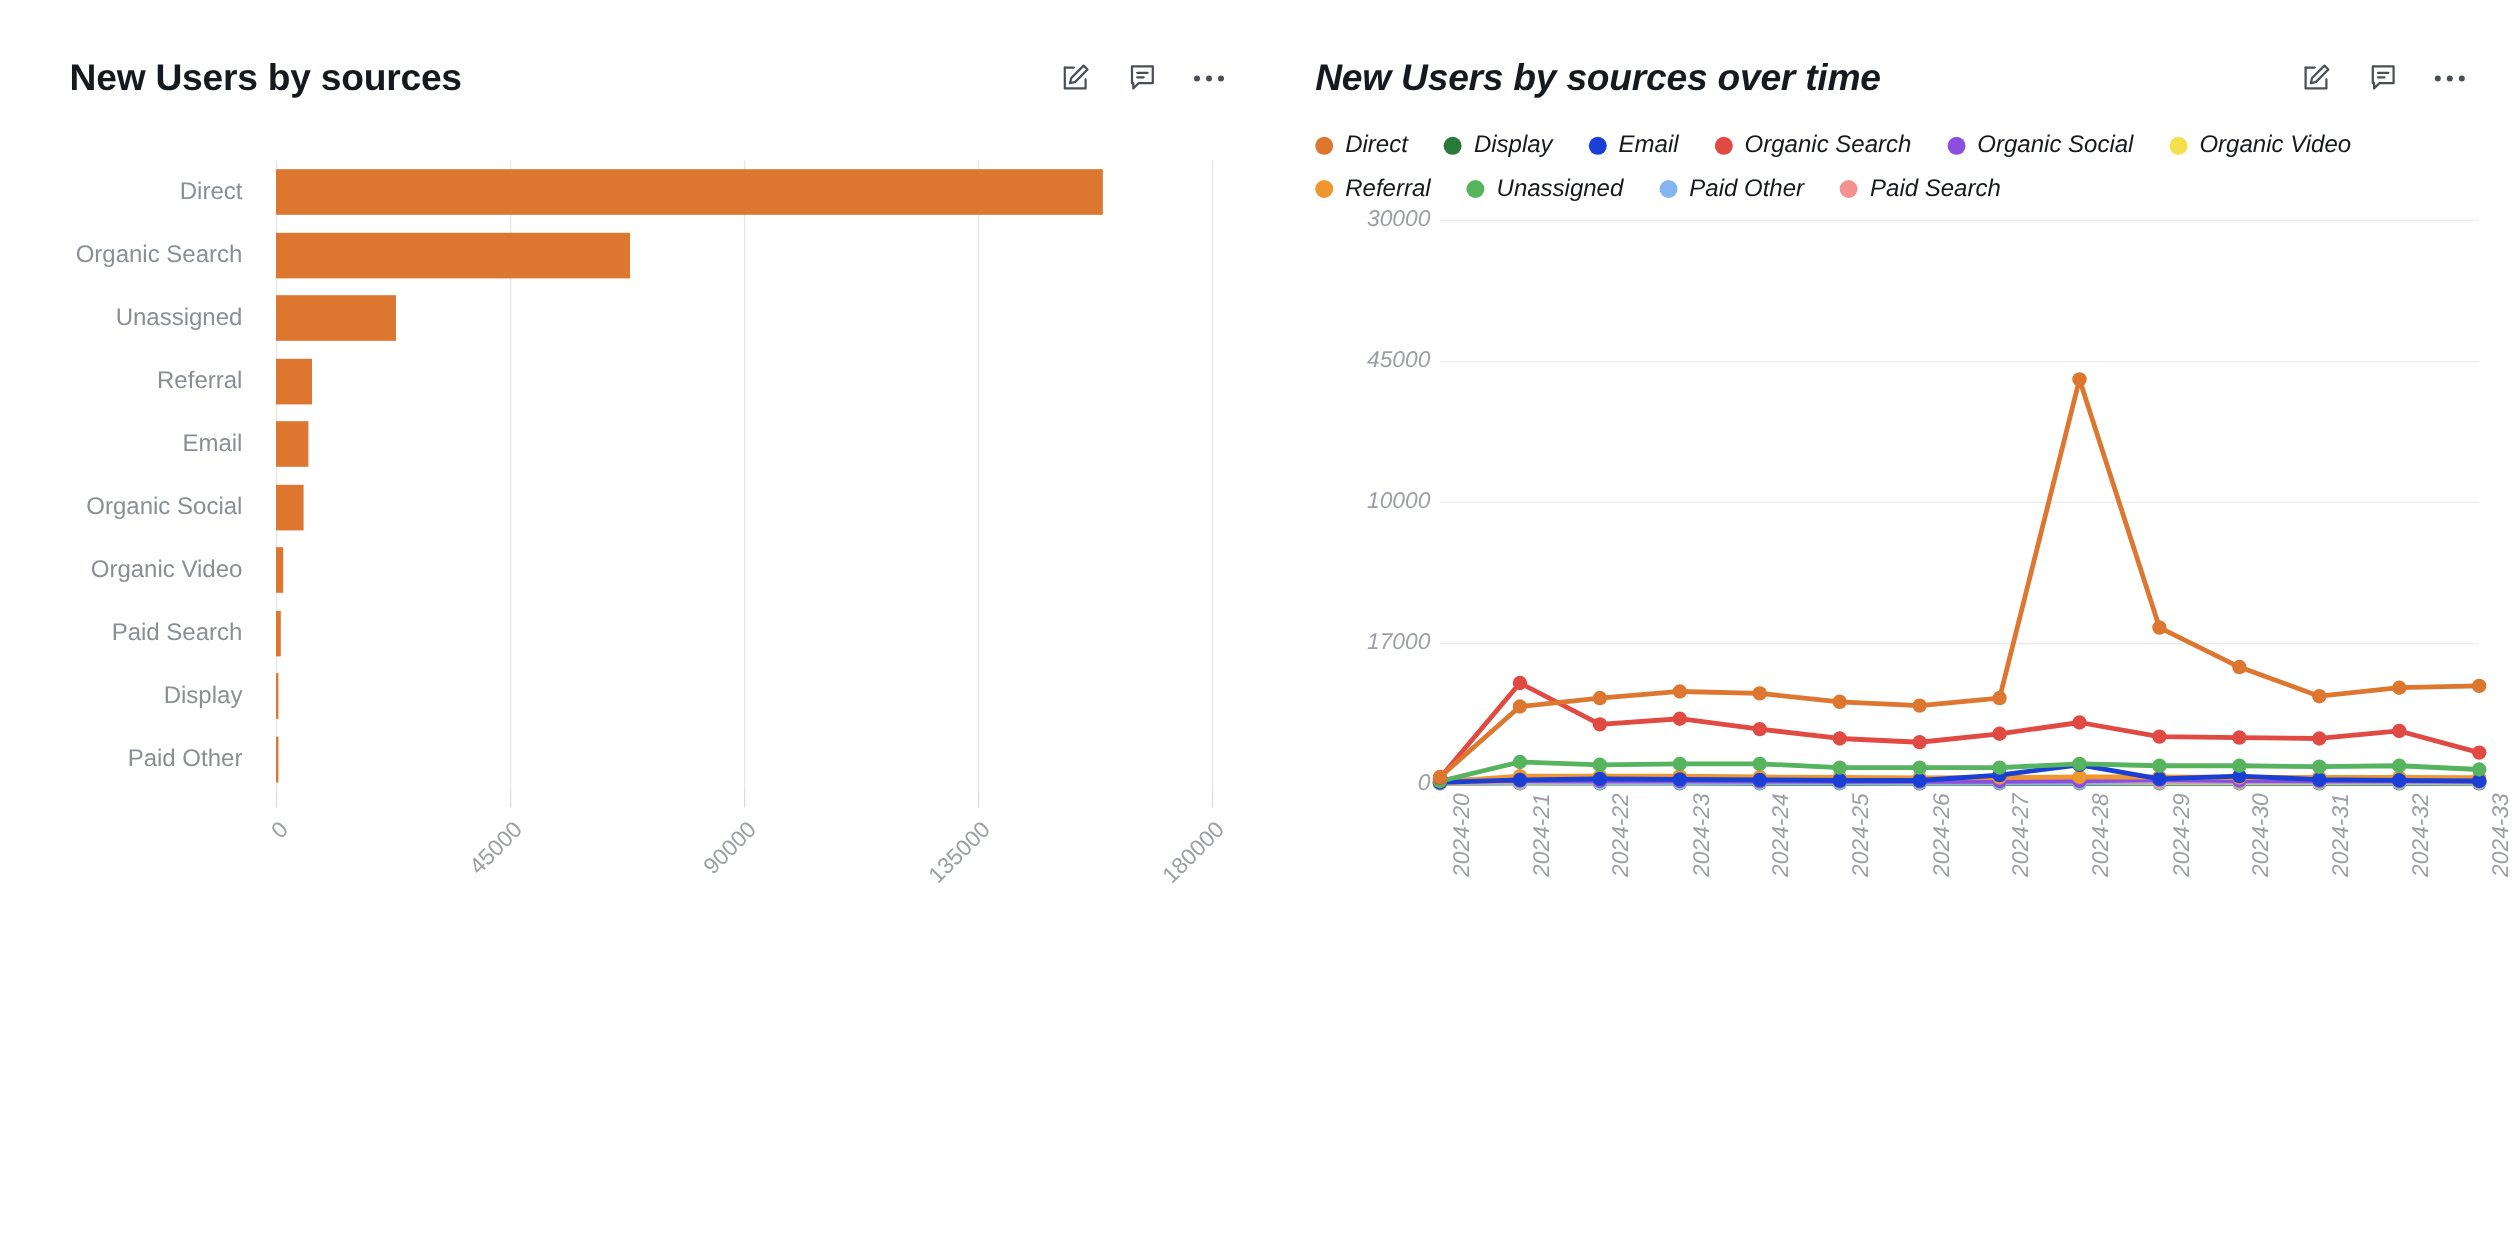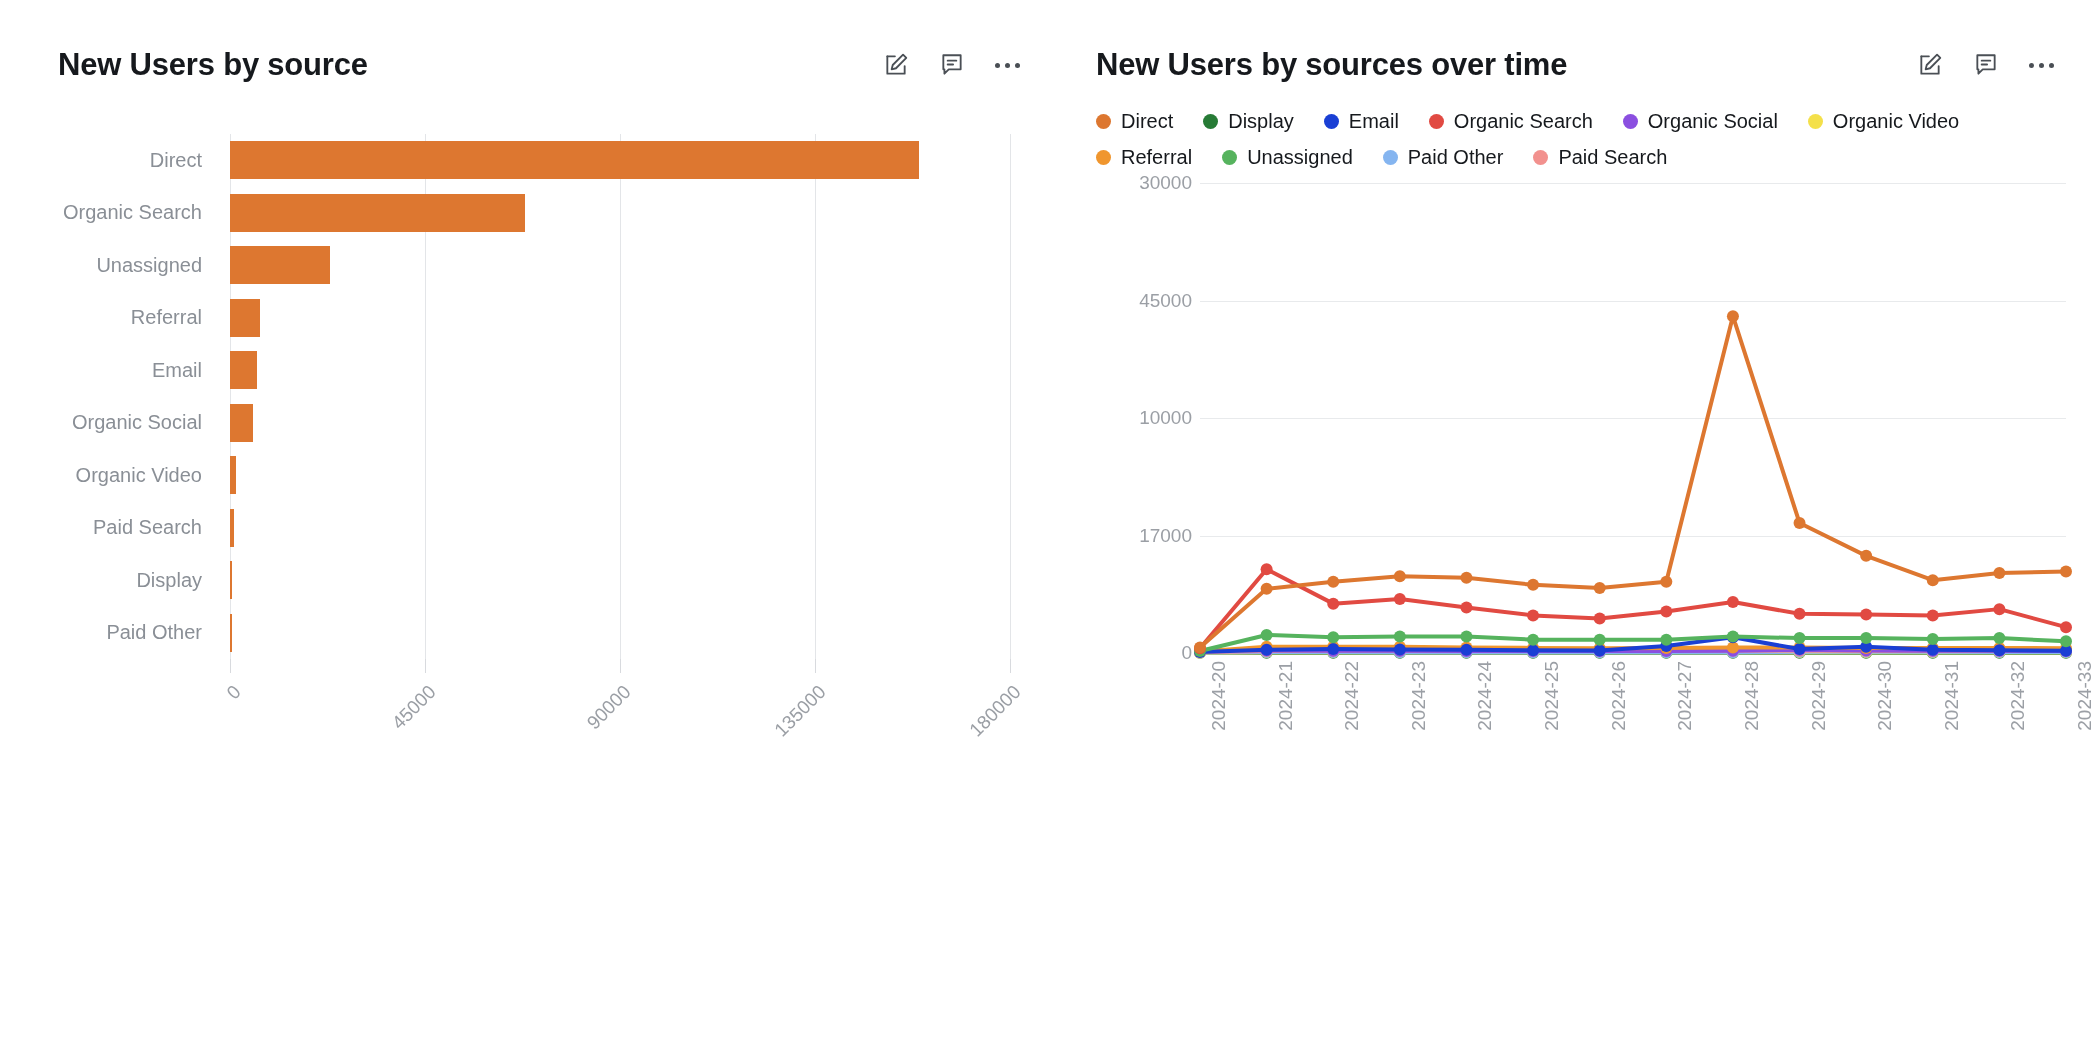--- a/index.html
+++ b/index.html
@@ -18,21 +18,21 @@
     flex-direction: row;
     background: #ffffff;
     box-sizing: border-box;
   }
   .panel {
     position: relative;
     box-sizing: border-box;
     background: #ffffff;
   }
   .panel-left  { width: 1060px; height: 1038px; padding: 0 0 0 0; }
-  .panel-right { width: 1038px; height: 1038px; }
+  .panel-right { width: 1038px; height: 1038px; font-style: italic; }
 
   .panel-header {
     display: flex;
     align-items: center;
     justify-content: space-between;
     box-sizing: border-box;
   }
   .panel-left .panel-header  { padding: 48px 38px 0 58px; }
   .panel-right .panel-header { padding: 48px 42px 0 36px; }
 
@@ -231,21 +231,21 @@
     text-align: right;
   }
 </style>
 </head>
 <body>
 
 <div class="dashboard">
 
   <div class="panel panel-left">
     <div class="panel-header">
-      <div class="panel-title">New Users by source</div>
+      <div class="panel-title">New Users by sources</div>
       <div class="header-icons">
         <div class="hicon">
           <svg width="26" height="26" viewBox="0 0 24 24" fill="none" stroke="#4a4f55" stroke-width="1.7" stroke-linecap="round" stroke-linejoin="round">
             <path d="M4 4h7"></path>
               <path d="M4 4v16h16v-7"></path>
             <path d="M18.5 2.5l3 3L12 15l-4 1 1-4z"></path>
           </svg>
         </div>
         <div class="hicon">
           <svg width="26" height="26" viewBox="0 0 24 24" fill="none" stroke="#4a4f55" stroke-width="1.7" stroke-linecap="round" stroke-linejoin="round">

